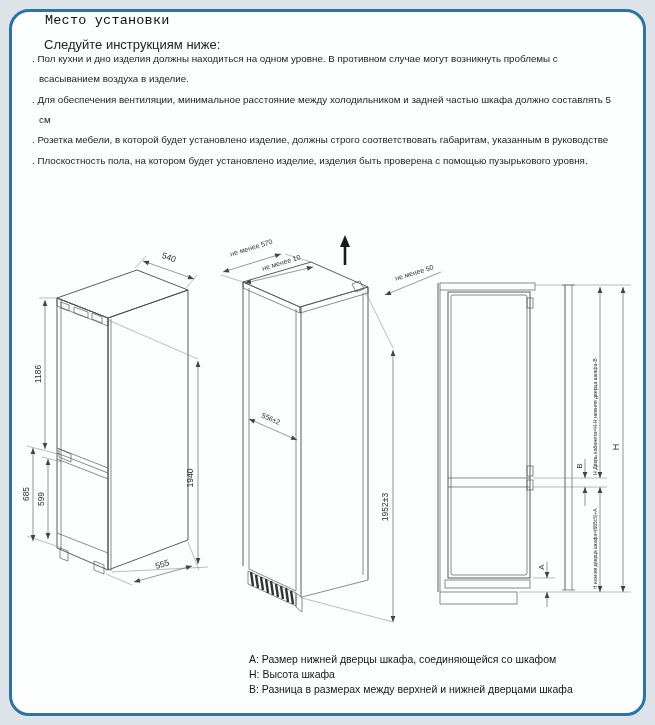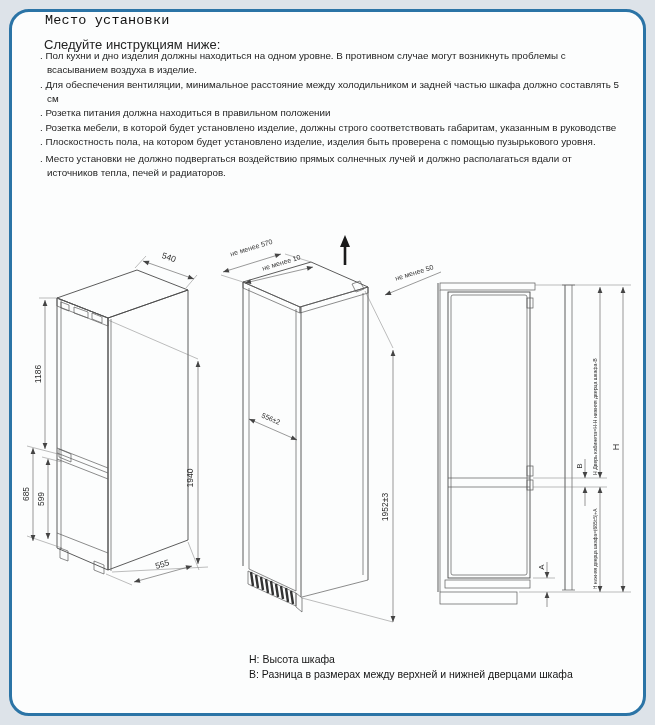--- a/index.html
+++ b/index.html
@@ -3,22 +3,22 @@
 <meta charset="utf-8">
 <style>
   html,body{margin:0;padding:0;width:655px;height:725px;overflow:hidden;
     background:var(--c-page,#dde3e9);
     font-family:"Liberation Sans","DejaVu Sans",sans-serif;}
   .sheet{position:absolute;left:9px;top:9px;width:631px;height:701px;
     background:var(--c-sheet,#fcfdfd);
     border:3px solid var(--c-frame,#2b74a6);border-radius:20px;}
   .title{position:absolute;left:45px;top:13px;font-size:13.5px;color:#111;letter-spacing:.2px;font-family:Liberation Mono, monospace;}
   .intro{position:absolute;left:44px;top:37px;font-size:13px;color:#232323;}
-  .instructions{position:absolute;left:40px;top:49px;width:580px;margin:0;padding:0;
-    list-style:none;font-size:9.8px;line-height:14px;color:#232323;}
+  .instructions{position:absolute;left:32px;top:49px;width:580px;margin:0;padding:0;
+    list-style:none;font-size:9.8px;line-height:20px;color:#232323;}
   .instructions li{padding-left:7px;text-indent:-7px;margin:0 0 0.5px 0;}
   .instructions li:nth-child(6){margin-top:3px;}
   .legend{position:absolute;left:249px;top:652px;font-size:10.5px;line-height:15.2px;color:#151515;}
   svg{position:absolute;overflow:visible;}
   svg text{fill:#2e2e2e;font-family:"Liberation Sans","DejaVu Sans",sans-serif;}
   .ln{stroke:#4a4a4a;stroke-width:.9;fill:none;}
   .ln2{stroke:#5a5a5a;stroke-width:.7;fill:none;}
   .dim{stroke:#555;stroke-width:.6;fill:none;}
   .ext{stroke:#7a7a7a;stroke-width:.5;fill:none;}
   .hatch{stroke:#333;stroke-width:2.4;}
@@ -31,24 +31,22 @@
 <body>
 
 <div class="sheet"></div>
 
 <div class="title">Место установки</div>
 <div class="intro">Следуйте инструкциям ниже:</div>
 
 <ul class="instructions">
   <li>. Пол кухни и дно изделия должны находиться на одном уровне. В противном случае могут возникнуть проблемы с всасыванием воздуха в изделие.</li>
   <li>. Для обеспечения вентиляции, минимальное расстояние между холодильником и задней частью шкафа должно составлять 5 см</li>
-  <li>. Розетка питания должна находиться в правильном положении</li>
   <li>. Розетка мебели, в которой будет установлено изделие, должны строго соответствовать габаритам, указанным в руководстве</li>
   <li>. Плоскостность пола, на котором будет установлено изделие, изделия быть проверена с помощью пузырькового уровня.</li>
-  <li>. Место установки не должно подвергаться воздействию прямых солнечных лучей и должно располагаться вдали от источников тепла, печей и радиаторов.</li>
 </ul>
 
 <svg style="left:22px;top:240px;" width="210" height="400" viewBox="0 0 210 400">
   <defs>
     <marker id="arr" viewBox="0 0 10 10" refX="10" refY="5" markerUnits="userSpaceOnUse" markerWidth="7" markerHeight="6" orient="auto-start-reverse">
       <path d="M0,1 L10,5 L0,9 z" fill="#444"></path>
     </marker>
   </defs>
   <g>
     <polygon class="ln" points="35,58 115,30 166,50 86,78"></polygon>
@@ -184,15 +182,16 @@
     <line class="dim" x1="188" y1="12" x2="188" y2="317" marker-start="url(#arr)" marker-end="url(#arr)"></line>
     <text style="font-size:8px" transform="translate(147,191) rotate(-90)" text-anchor="middle">B</text>
     <text style="font-size:8px" transform="translate(109,292) rotate(-90)" text-anchor="middle">A</text>
     <text style="font-size:9px" transform="translate(184,172) rotate(-90)" text-anchor="middle">Н</text>
     <text class="tiny" transform="translate(162,200) rotate(-90)">Н Дверь кабинета=Н-Н нижняя дверца шкафа-В</text>
     <text class="tiny2" transform="translate(162,314) rotate(-90)">Н нижняя дверца шкафа=(685±5)+А</text>
   </g>
 </svg>
 
 <div class="legend">
+  <div>A: Размер нижней дверцы шкафа, соединяющейся со шкафом</div>
   <div>H: Высота шкафа</div>
   <div>B: Разница в размерах между верхней и нижней дверцами шкафа</div>
 </div>
 
 </body></html>

